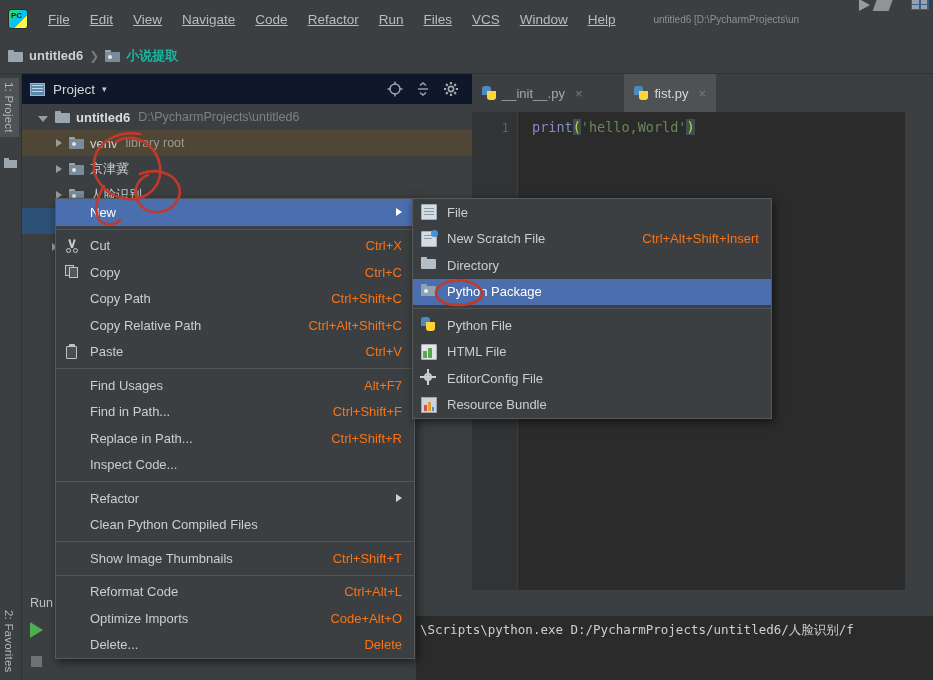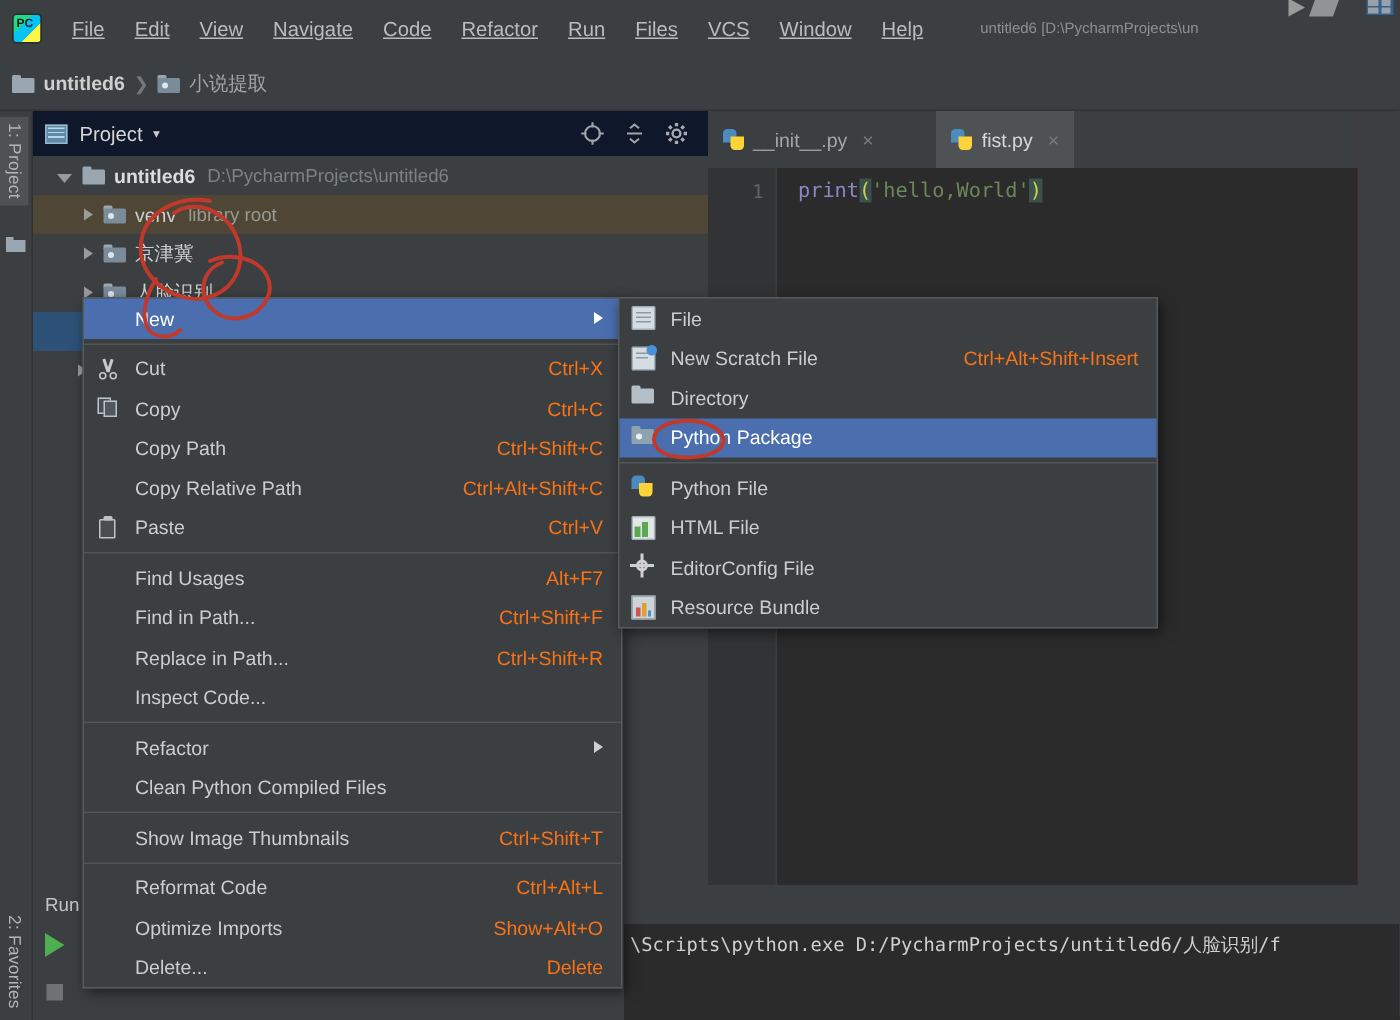--- a/index.html
+++ b/index.html
@@ -52,21 +52,21 @@
 
   
   .breadcrumbbar {
     position: absolute; top: 38px; left: 0; width: 933px; height: 36px;
     background: #3c3f41; display: flex; align-items: center; padding-left: 8px;
     border-bottom: 1px solid #323232;
   }
   .crumb { display: flex; align-items: center; gap: 6px; }
   .crumb-sep { color: #777; margin: 0 6px; font-size: 12px; }
   .crumb-label { font-size: 13px; color: #cfcfcf; font-weight: bold; }
-  .crumb-label.cn { font-weight: normal; color: #a3a3a3; }
+  .crumb-label.cn { font-weight: bold; color: #14b8a6; }
 
   
   .ficon { width: 15px; height: 12px; position: relative; flex: none; }
   .ficon .tab { position:absolute; left:0; top:0; width:6px; height:3px;
     background:#9aa7b0; border-radius:1px 1px 0 0; }
   .ficon .body { position:absolute; left:0; top:2px; width:15px; height:10px;
     background:#9aa7b0; border-radius:1px; }
   .ficon.pkg .body { background:#7a8b99; }
   .ficon.pkg .dot { position:absolute; left:3px; top:5px; width:4px;height:4px;
     background:#dde6ee; border-radius:50%; }
@@ -545,21 +545,21 @@
       <span>Show Image Thumbnails</span>
       <span class="sc">Ctrl+Shift+T</span>
     </div>
     <div class="msep"></div>
     <div class="mi">
       <span>Reformat Code</span>
       <span class="sc">Ctrl+Alt+L</span>
     </div>
     <div class="mi">
       <span>Optimize Imports</span>
-      <span class="sc">Show+Alt+O</span>
+      <span class="sc">Code+Alt+O</span>
     </div>
     <div class="mi">
       <span>Delete...</span>
       <span class="sc">Delete</span>
     </div>
 
   </div>
 
   <div class="submenu">
     <div class="mi">

